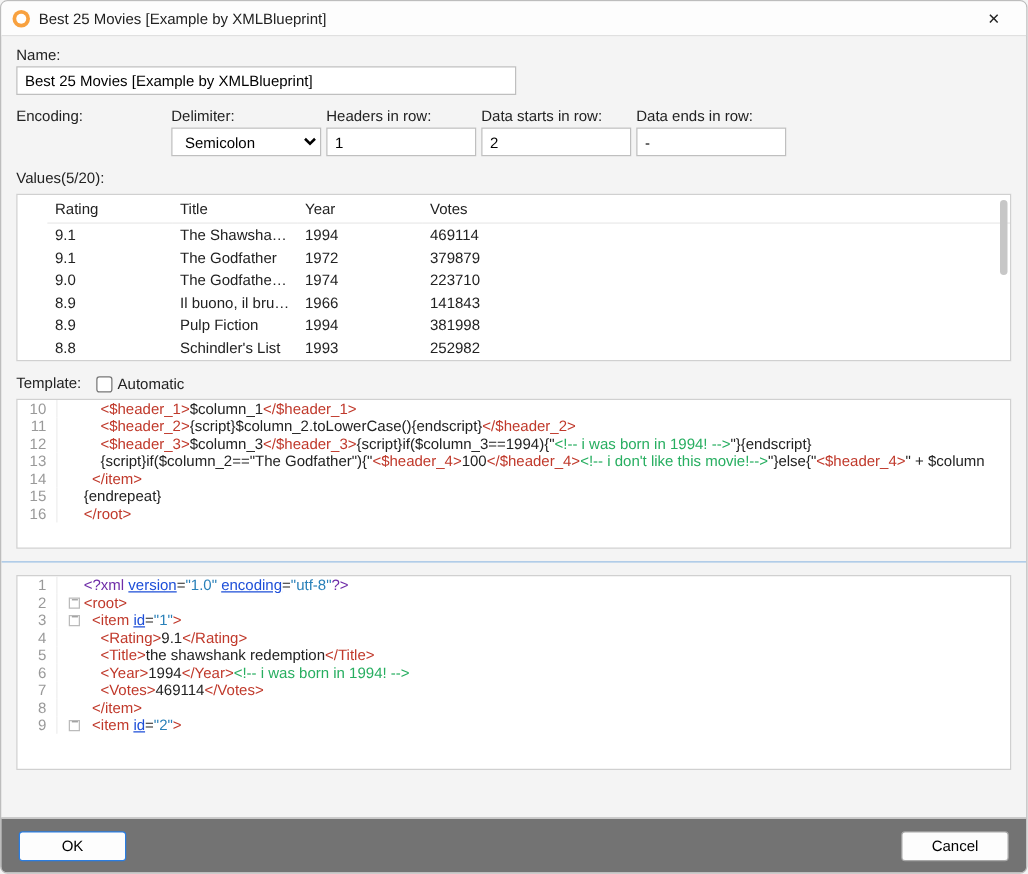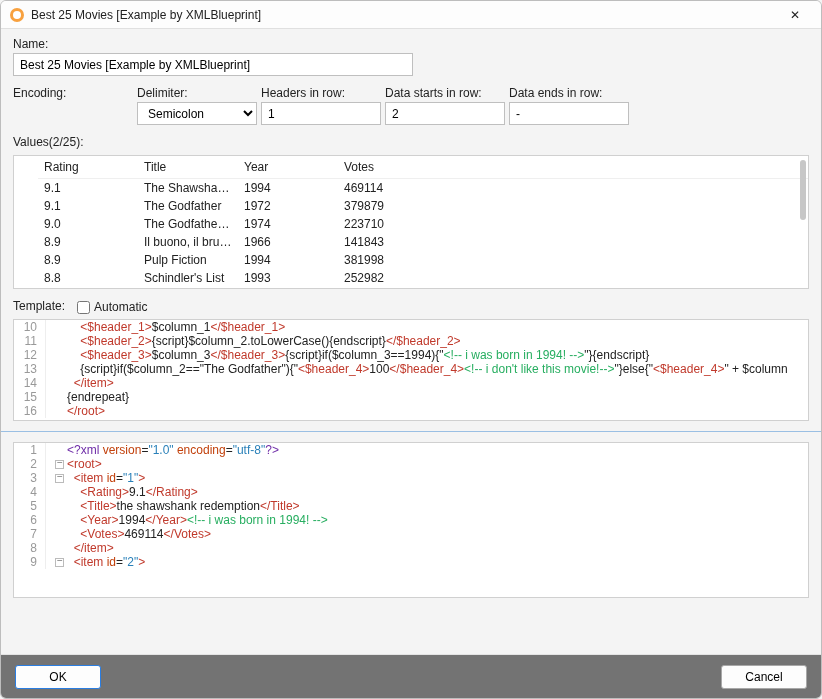--- a/index.html
+++ b/index.html
@@ -26,32 +26,32 @@
 .table-container { border: 1px solid #d0d0d0; background: #fff; height: 134px; position: relative; overflow: hidden; }
 .fake-scroll { position: absolute; right: 2px; top: 4px; width: 6px; height: 60px; background: #c7c7c7; border-radius: 3px; }
 table { width: 100%; border-collapse: collapse; table-layout: fixed; margin-left: 24px; }
 th { text-align: left; font-weight: 400; color: #222; padding: 4px 6px; border-bottom: 1px solid #efefef; }
 td { padding: 2px 6px; white-space: nowrap; overflow: hidden; text-overflow: ellipsis; }
 
 .template-bar { display: flex; align-items: center; gap: 12px; margin-top: 6px; }
 .chk { display: inline-flex; align-items: center; gap: 4px; }
 .chk input { width: 13px; height: 13px; }
 
-.code-area { border: 1px solid #d0d0d0; background: #fff; height: 102px; overflow: hidden; font-family: Consolas, monospace; font-size: 12px; }
+.code-area { border: 1px solid #d0d0d0; background: #fff; height: 120px; overflow: hidden; font-family: Consolas, monospace; font-size: 12px; }
 .preview-label { margin-top: 4px; }
 .code-area.preview { height: 156px; }
 
 .code-line { display: flex; }
 .gutter { width: 32px; text-align: right; color: #999; padding-right: 8px; user-select: none; flex-shrink: 0; border-right: 1px solid #eee; }
 .code { padding-left: 6px; white-space: nowrap; }
 .fold { display:inline-block; width:9px; height:9px; border:1px solid #bbb; margin-left:3px; margin-right:3px; position:relative; top:1px; background:#fff; }
 .fold::before { content:"−"; position:absolute; top:-4px; left:1px; font-size:10px; color:#777; }
 
 .tag     { color: #c0392b; }
-.attr    { color: #c2410c; }
+.attr    { color: #1d4ed8; text-decoration: underline; }
 .str     { color: #2980b9; }
 .comment { color: #27ae60; }
 .plain   { color: #222; }
 .pi      { color: #6f2da8; }
 
 hr.sep { border: none; border-top: 1px solid #9abfe3; margin: 6px -12px; }
 
 .button-row { height: 44px; display: flex; align-items: center; justify-content: space-between; gap: 4px; padding: 0 14px; border-top: 1px solid #e3e3e3; background: #737373; }
 .btn { width: 86px; height: 24px; border: 1px solid #a8a8a8; background: #fdfdfd; border-radius: 3px; cursor: pointer; font-size: 12px; }
 .btn.primary { border: 1.4px solid #2a7de1; }
@@ -90,21 +90,21 @@
     <div style="width:120px">
       <span class="label">Data starts in row:</span>
       <input type="text" value="2" style="">
     </div>
     <div style="width:120px">
       <span class="label">Data ends in row:</span>
       <input type="text" value="-" style="">
     </div>
   </div>
 
-  <span class="label values-label">Values(2/25):</span>
+  <span class="label values-label">Values(5/20):</span>
 
   <div class="table-container">
     <div class="fake-scroll"></div>
     <table>
       <colgroup>
           <col style="width:100px">
           <col style="width:100px">
           <col style="width:100px">
           <col>
         </colgroup>

